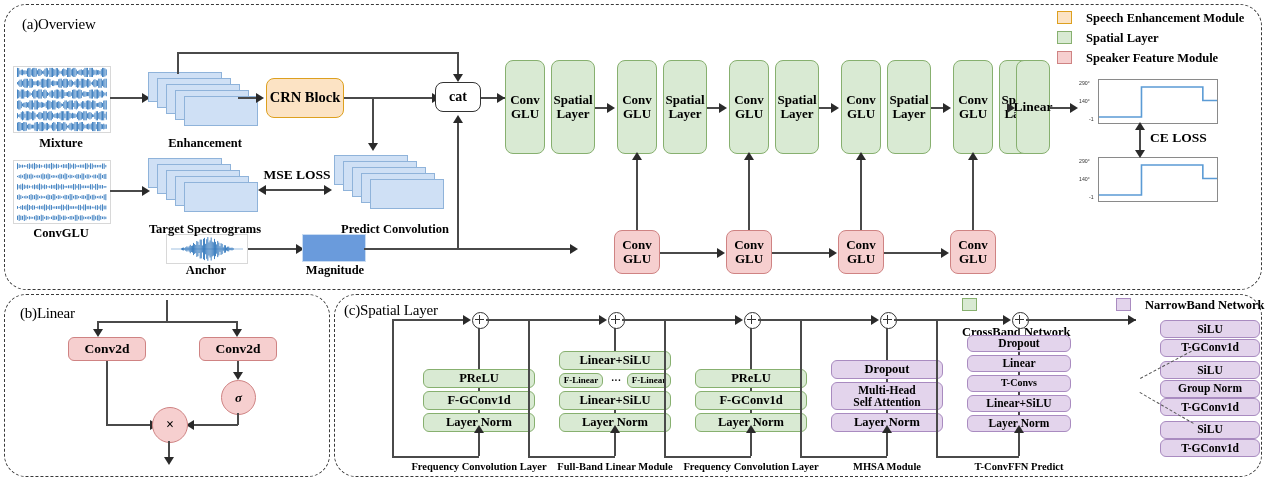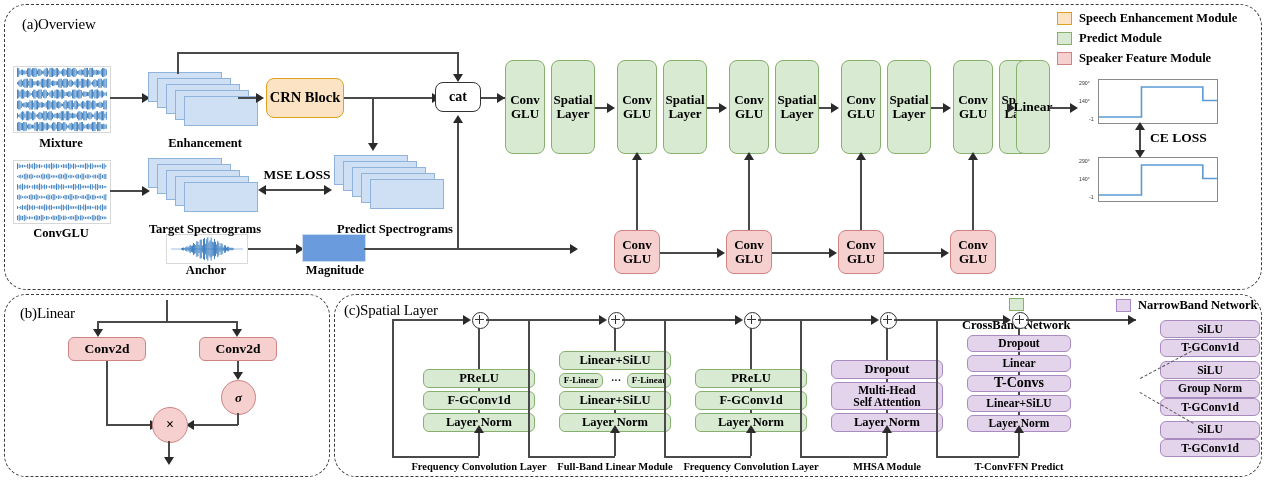--- a/index.html
+++ b/index.html
@@ -36,21 +36,21 @@
   .lbl{position:absolute;font-weight:bold;white-space:nowrap;}
 
   
   .stack{position:absolute;}
   .card{position:absolute;width:72px;height:28px;background:#cfe0f5;border:1.1px solid #8fb3da;}
 
   
   .wavebox{position:absolute;background:#fff;border:1px solid #d8d8d8;overflow:hidden;}
 
   
-  .lgitem{position:absolute;display:flex;align-items:center;gap:7px;font-weight:bold;font-size:12.5px;white-space:nowrap;}
+  .lgitem{position:absolute;display:flex;gap:14px;font-weight:bold;font-size:12.5px;white-space:nowrap;}
   .sw{width:15px;height:13px;box-sizing:border-box;}
 
   
   .plus{position:absolute;width:15px;height:15px;border:1.5px solid #333;border-radius:50%;background:#fff;}
   .plus:before,.plus:after{content:"";position:absolute;background:#333;}
   .plus:before{left:2.5px;top:6px;width:9px;height:1.4px;}
   .plus:after{top:2.5px;left:6px;height:9px;width:1.4px;}
 
   .circ{position:absolute;border-radius:50%;background:#f6cfcf;border:1.3px solid #cf8383;
         display:flex;align-items:center;justify-content:center;font-weight:bold;}
@@ -918,21 +918,21 @@
 </div>
 <div class="cap" style="left:130px;top:222px;width:150px;">Target Spectrograms</div>
 
 <div class="stack" style="left:334px;top:155px;width:110px;height:60px;">
   <div class="card" style="left:0px;top:0px;"></div>
   <div class="card" style="left:9px;top:6px;"></div>
   <div class="card" style="left:18px;top:12px;"></div>
   <div class="card" style="left:27px;top:18px;"></div>
   <div class="card" style="left:36px;top:24px;"></div>
 </div>
-<div class="cap" style="left:320px;top:222px;width:150px;">Predict Spectrograms</div>
+<div class="cap" style="left:320px;top:222px;width:150px;">Predict Convolution</div>
 
 <div class="ln h" style="left:262px;top:189px;width:66px;"></div>
 <div class="ar ar-l" style="left:258px;top:185px;"></div>
 <div class="ar ar-r" style="left:324px;top:185px;"></div>
 <div class="lbl" style="left:252px;top:167px;width:90px;text-align:center;font-size:13.5px;">MSE LOSS</div>
 
 <div class="ln h" style="left:238px;top:97px;width:22px;"></div>
 <div class="ar ar-r" style="left:256px;top:93px;"></div>
 
 <div class="box orange r8" style="left:266px;top:78px;width:78px;height:40px;font-size:14.5px;">CRN Block</div>
@@ -1037,21 +1037,21 @@
 <div class="box green r8" style="left:1016px;top:60px;width:34px;height:94px;font-size:13.5px;">Linear</div>
 <div class="ln h" style="left:1050px;top:107px;width:26px;"></div>
 <div class="ar ar-r" style="left:1070px;top:103px;"></div>
 
 <div class="lgitem" style="left:1057px;top:11px;">
   <span class="sw" style="background:#fce3c4;border:1.3px solid #dda01f;"></span>
   <span>Speech Enhancement Module</span>
 </div>
 <div class="lgitem" style="left:1057px;top:31px;">
   <span class="sw" style="background:#d9ead3;border:1.3px solid #87b06f;"></span>
-  <span>Predict Module</span>
+  <span>Spatial Layer</span>
 </div>
 <div class="lgitem" style="left:1057px;top:51px;">
   <span class="sw" style="background:#f6cfcf;border:1.3px solid #cf8383;"></span>
   <span>Speaker Feature Module</span>
 </div>
 
 <div class="stepplot" style="left:1098px;top:79px;width:118px;height:43px;">
   <svg width="118" height="43" viewBox="0 0 118 43">
       <polyline id="sp1" fill="none" stroke="#5b9bd5" stroke-width="1.6" points="0,37 42.48,37 42.48,7 103.84,7 103.84,20.5 118,20.5"></polyline>
     </svg>
@@ -1176,21 +1176,21 @@
     <div class="ar ar-u" style="left:882px;top:425px;"></div>
     <div class="ln v" style="left:800px;top:319px;height:137px;"></div>
     <div class="ln v" style="left:886.2px;top:327px;height:33px;"></div>
     <div class="ln h" style="left:800px;top:319px;width:75px;"></div>
     <div class="ar ar-r" style="left:871px;top:315px;"></div>
     <div class="plus" style="left:879.5px;top:311.5px;"></div>
     <div class="ln h" style="left:894px;top:319px;width:42px;"></div>
     <div class="cap" style="left:804px;top:461px;width:166px;font-size:10.5px;">MHSA Module</div>
     <div class="box purple r6" style="left:967px;top:415px;width:104px;height:17px;font-size:11.5px;">Layer Norm</div>
     <div class="box purple r6" style="left:967px;top:395px;width:104px;height:17px;font-size:11.5px;">Linear+SiLU</div>
-    <div class="box purple r6" style="left:967px;top:375px;width:104px;height:17px;font-size:14px;border-radius:6px;">T-Convs</div>
+    <div class="box purple r6" style="left:967px;top:375px;width:104px;height:17px;font-size:10px;border-radius:6px;">T-Convs</div>
     <div class="box purple r6" style="left:967px;top:355px;width:104px;height:17px;font-size:11.5px;">Linear</div>
     <div class="box purple r6" style="left:967px;top:335px;width:104px;height:17px;font-size:11.5px;">Dropout</div>
     <div class="ln v" style="left:1018.2px;top:412px;height:3px;"></div>
     <div class="ln v" style="left:1018.2px;top:392px;height:3px;"></div>
     <div class="ln v" style="left:1018.2px;top:372px;height:3px;"></div>
     <div class="ln v" style="left:1018.2px;top:352px;height:3px;"></div>
     <div class="ln v" style="left:1018.2px;top:432px;height:24px;"></div>
     <div class="ln h" style="left:936px;top:456px;width:83px;"></div>
     <div class="ar ar-u" style="left:1014px;top:425px;"></div>
     <div class="ln v" style="left:936px;top:319px;height:137px;"></div>

